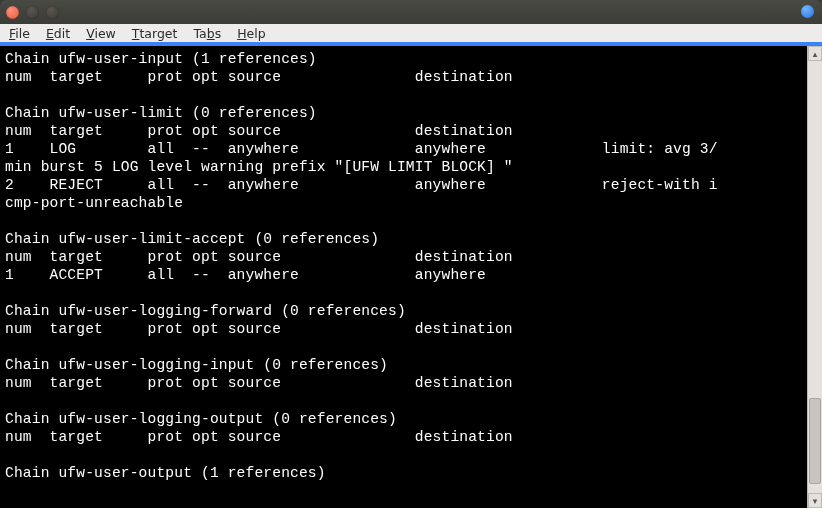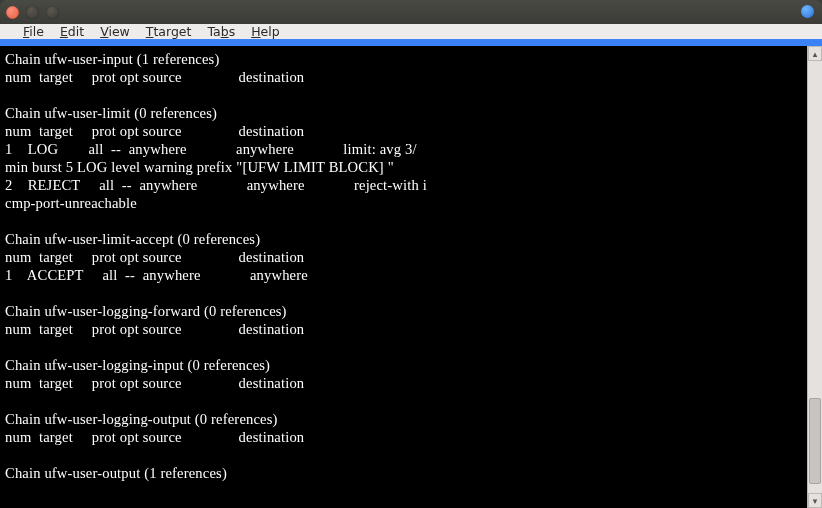--- a/index.html
+++ b/index.html
@@ -33,42 +33,42 @@
     position: absolute; right: 8px; top: 5px;
     width: 13px; height: 13px; border-radius: 50%;
     background: radial-gradient(circle at 35% 30%, #6fb7ff, #2a6fd8);
   }
   .menubar {
     height: 22px;
     background: #eeeceb;
     display: flex;
     align-items: center;
     gap: 2px;
-    padding: 0 16px;
+    padding: 0 2px;
     font-size: 12.5px;
     color: #2b2b2b;
-    border-bottom: 7px solid #3b82f6;
+    border-bottom: 4px solid #3b82f6;
   }
   .menuitem {
     padding: 2px 7px;
     user-select: none;
     cursor: default;
   }
   .menuitem .ul { text-decoration: underline; }
   .term-wrap {
     position: relative;
     height: calc(508px - 24px - 22px);
     background: #000;
     display: flex;
   }
   .terminal {
     flex: 1;
     padding: 4px 4px 2px 5px;
     color: #fff;
-    font-family: Liberation Serif, serif;
+    font-family: Liberation Mono, monospace;
     font-size: 14.6px;
     line-height: 18px;
     letter-spacing: 0.15px;
     white-space: pre;
     overflow: hidden;
   }
   .scrollbar {
     width: 15px;
     background: #eeeceb;
     display: flex;

